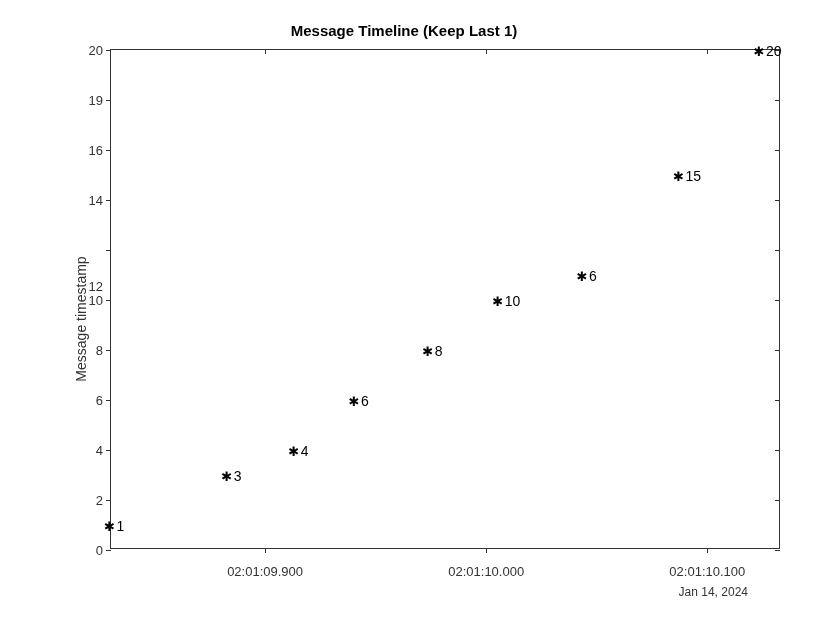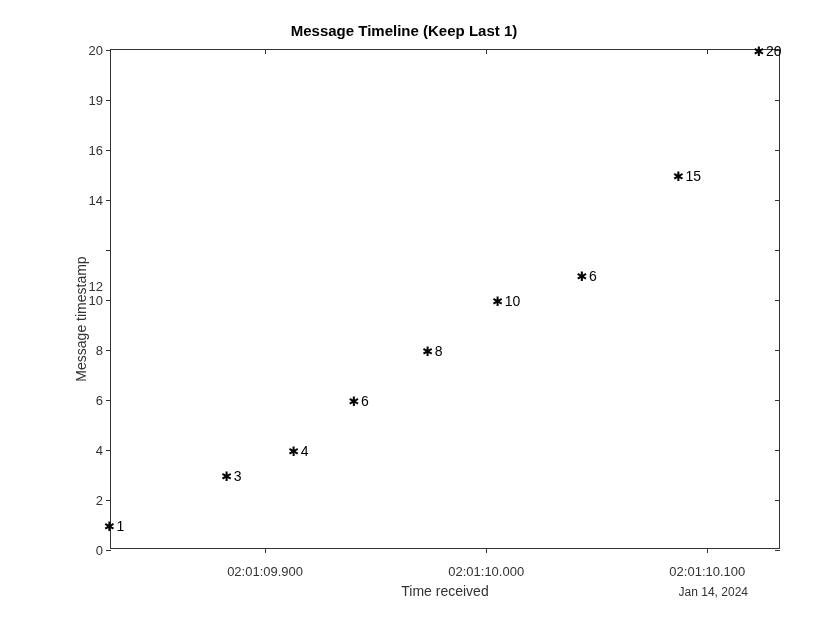--- a/index.html
+++ b/index.html
@@ -209,15 +209,14 @@
       <div class="data-point" style="left: 576.2px; top: 125px;">
         <span class="marker">✱</span>
         <span class="label">15</span>
       </div>
       <div class="data-point" style="left: 656.6px; top: 0px;">
         <span class="marker">✱</span>
         <span class="label">20</span>
       </div>
     </div>
 
-  <div class="x-axis-label">Time received</div>
   <div class="x-date-label">Jan 14, 2024</div>
 </div>
 
 </body></html>

